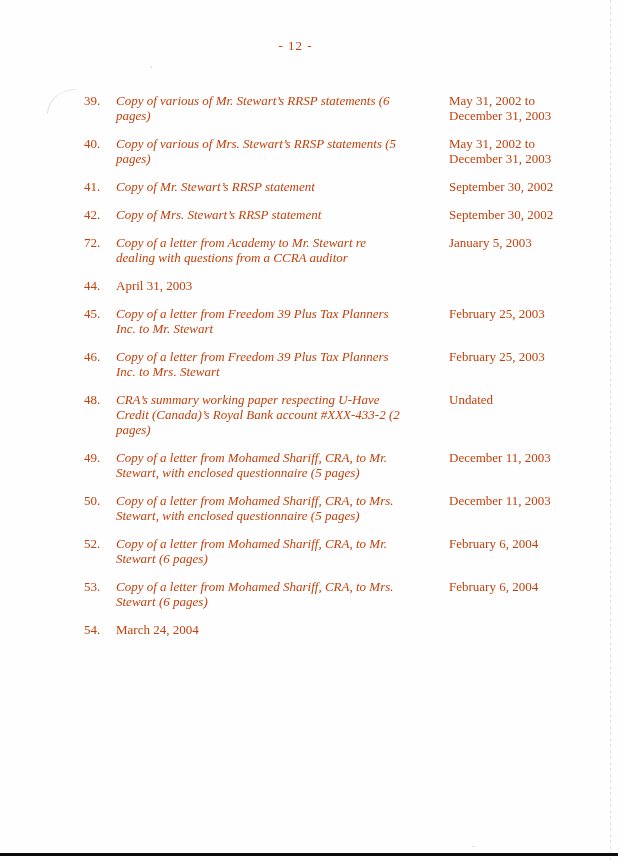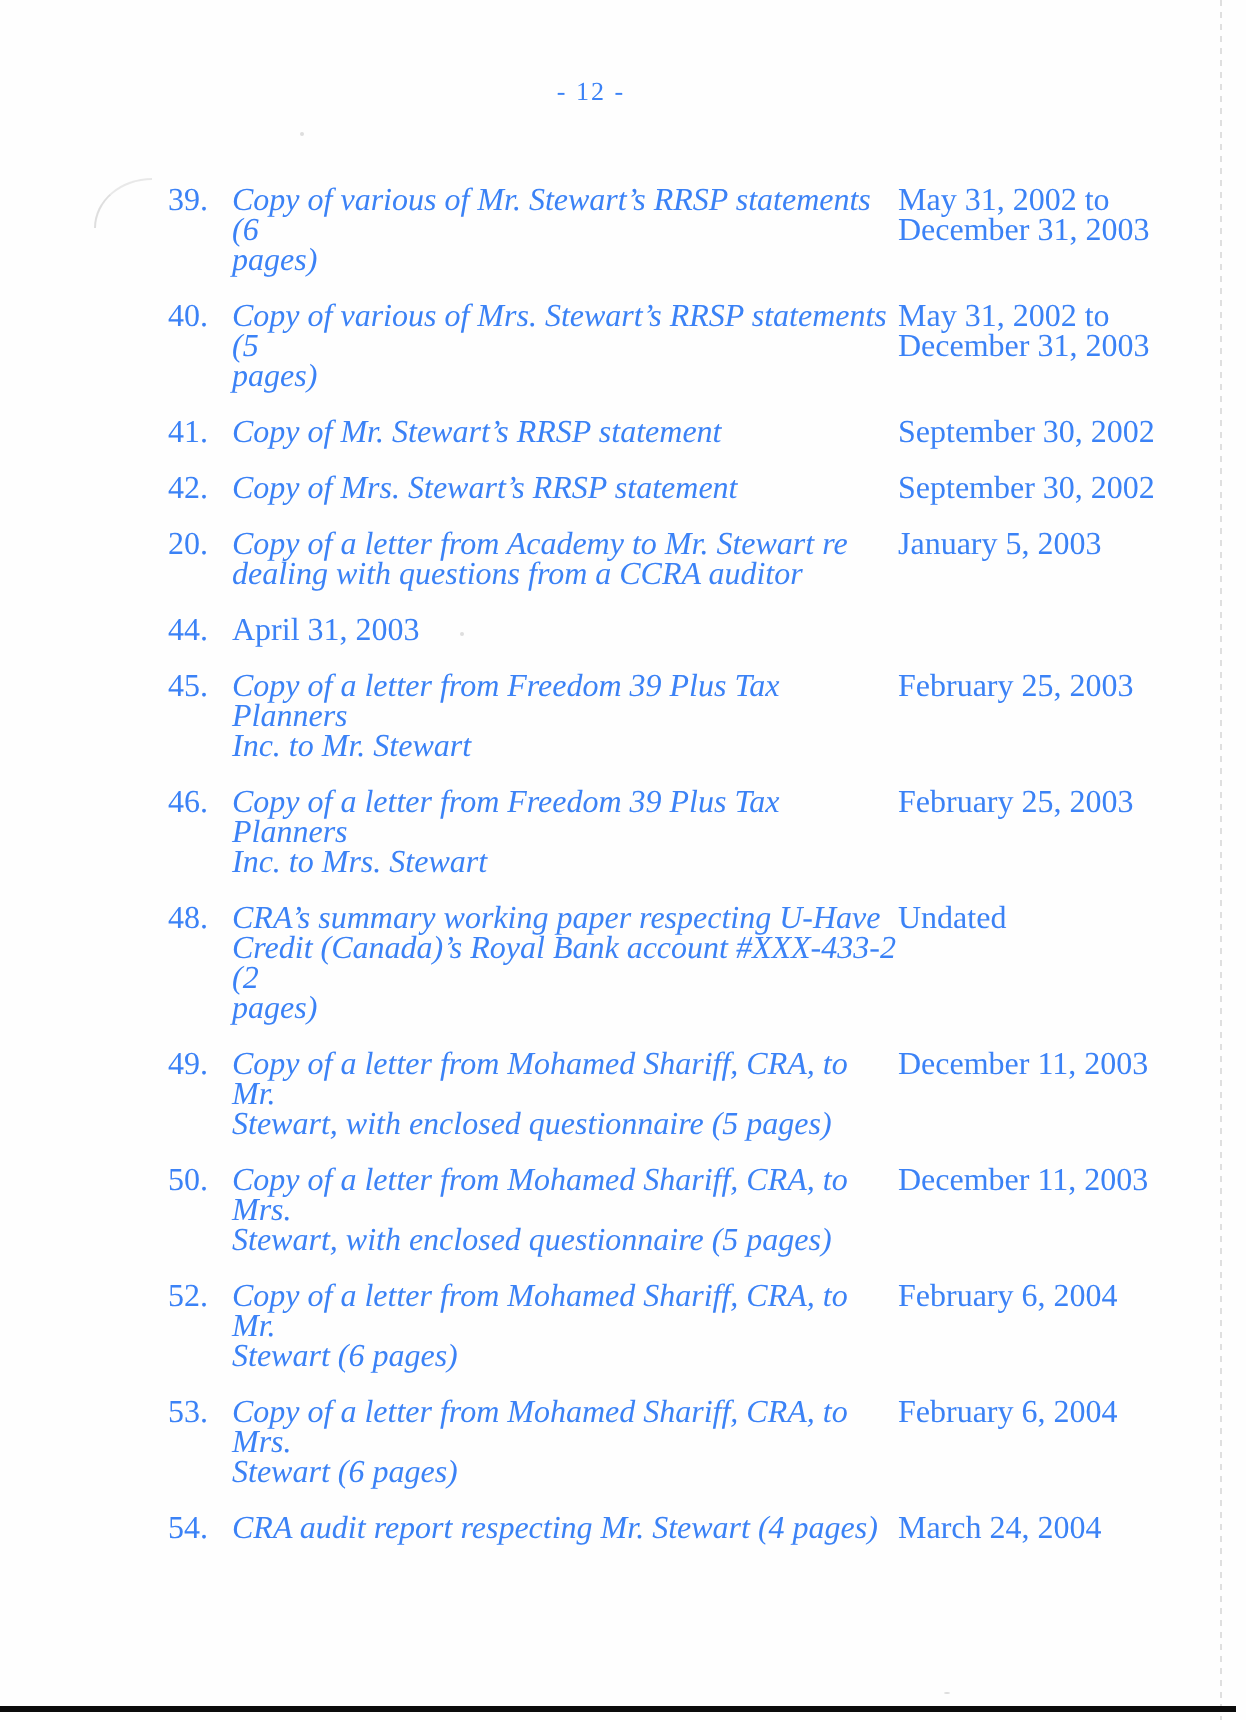--- a/index.html
+++ b/index.html
@@ -7,40 +7,40 @@
     padding: 0;
     background: #ffffff;
   }
   .doc-page {
     position: relative;
     width: 623px;
     height: 860px;
     background: #fefefe;
     overflow: hidden;
     font-family: "Liberation Serif", "DejaVu Serif", serif;
-    color: #3b82f6;
+    color: #c2410c;
     box-sizing: border-box;
     padding-top: 38px;
   }
   .page-number {
     width: 591px;
     text-align: center;
     font-size: 13px;
     line-height: 15px;
     letter-spacing: 1px;
   }
   .doc-list {
     margin-top: 40px;
   }
   .doc-row {
     display: flex;
     align-items: flex-start;
     padding-left: 84px;
     margin-bottom: 13px;
-    font-size: 16px;
+    font-size: 13px;
     line-height: 15px;
   }
   .col-num {
     width: 32px;
     flex: 0 0 32px;
   }
   .col-desc {
     width: 333px;
     flex: 0 0 333px;
     white-space: pre-line;
@@ -129,21 +129,21 @@
     <div class="col-date">September 30, 2002</div>
   </div>
 
   <div class="doc-row">
     <div class="col-num">42.</div>
     <div class="col-desc">Copy of Mrs. Stewart’s RRSP statement</div>
     <div class="col-date">September 30, 2002</div>
   </div>
 
   <div class="doc-row">
-    <div class="col-num">20.</div>
+    <div class="col-num">72.</div>
     <div class="col-desc">Copy of a letter from Academy to Mr. Stewart re
 dealing with questions from a CCRA auditor</div>
     <div class="col-date">January 5, 2003</div>
   </div>
 
   <div class="doc-row">
     <div class="col-num">44.</div>
     <div class="col-date">April 31, 2003</div>
   </div>
 
@@ -194,21 +194,20 @@
 
   <div class="doc-row">
     <div class="col-num">53.</div>
     <div class="col-desc">Copy of a letter from Mohamed Shariff, CRA, to Mrs.
 Stewart (6 pages)</div>
     <div class="col-date">February 6, 2004</div>
   </div>
 
   <div class="doc-row">
     <div class="col-num">54.</div>
-    <div class="col-desc">CRA audit report respecting Mr. Stewart (4 pages)</div>
     <div class="col-date">March 24, 2004</div>
   </div>
 </div>
 
   <span class="artifact-arc"></span>
   <span class="artifact-vline"></span>
   <span class="artifact-bottom-bar"></span>
   <span class="artifact-speckle speckle-1"></span>
   <span class="artifact-speckle speckle-2"></span>
   <span class="artifact-speckle speckle-3"></span>

